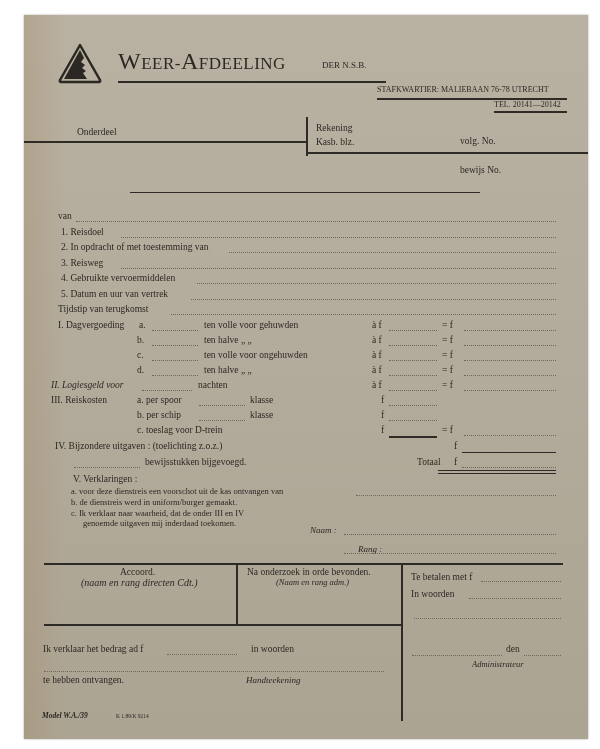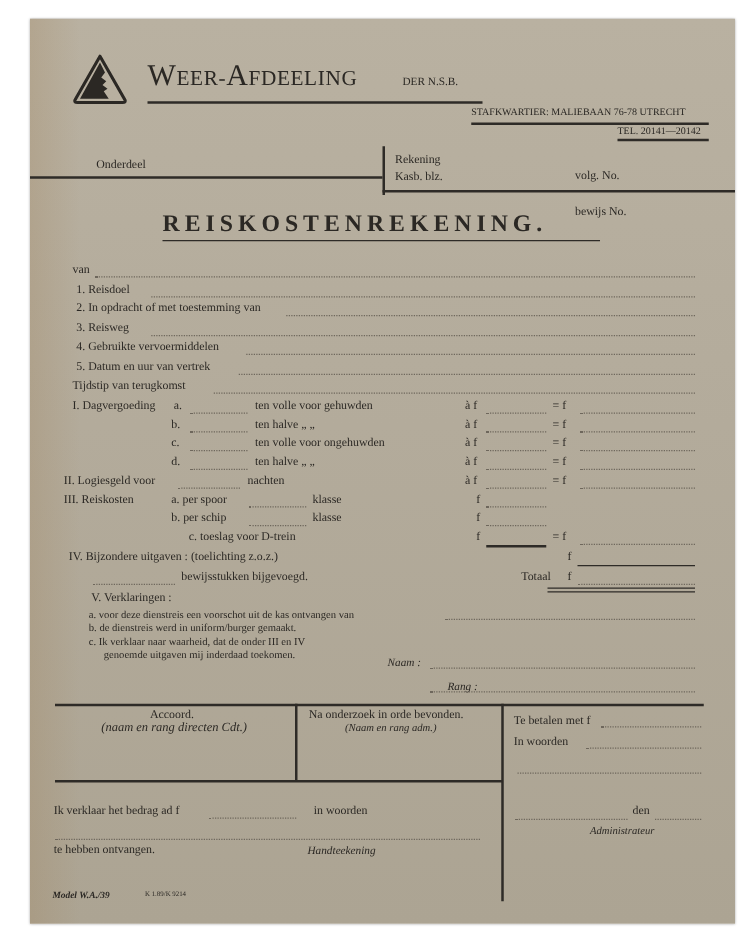--- a/index.html
+++ b/index.html
@@ -36,21 +36,20 @@
 
   <div class="abs t" style="left:37px;top:112px;margin-left:16px;">Onderdeel</div>
   <div class="solid" style="left:0px;top:126px;width:282px;height:1.5px;"></div>
   <div class="solid" style="left:282px;top:102px;width:1.5px;height:39px;"></div>
   <div class="solid" style="left:282px;top:137px;width:282px;height:1.5px;"></div>
   <div class="abs t" style="left:292px;top:108px;">Rekening</div>
   <div class="abs t" style="left:292px;top:122px;">Kasb. blz.</div>
   <div class="abs t" style="left:436px;top:107px;margin-top:43px;">bewijs No.</div>
   <div class="abs t" style="left:436px;top:121px;">volg. No.</div>
 
-  <div class="abs main-title" style="left:106px;top:154px;">REISKOSTENREKENING.</div>
   <div class="solid" style="left:106px;top:177px;width:350px;height:1.2px;"></div>
 
   <div class="abs t" style="left:34px;top:196px;">van</div>
   <div class="dot" style="left:52px;top:206px;width:480px;"></div>
 
   <div class="abs t" style="left:37px;top:212px;">1.  Reisdoel</div>
   <div class="dot" style="left:97px;top:222px;width:435px;"></div>
 
   <div class="abs t" style="left:37px;top:227px;">2.  In opdracht of met toestemming van</div>
   <div class="dot" style="left:205px;top:237px;width:327px;"></div>
@@ -94,42 +93,42 @@
   <div class="dot" style="left:440px;top:345px;width:92px;"></div>
 
   <div class="abs t" style="left:113px;top:350px;">d.</div>
   <div class="dot" style="left:128px;top:360px;width:46px;"></div>
   <div class="abs t" style="left:180px;top:350px;">ten halve   „          „</div>
   <div class="abs t" style="left:348px;top:350px;">à  f</div>
   <div class="dot" style="left:365px;top:360px;width:48px;"></div>
   <div class="abs t" style="left:418px;top:350px;">= f</div>
   <div class="dot" style="left:440px;top:360px;width:92px;"></div>
 
-  <div class="abs t" style="left:27px;top:365px;">II. Logiesgeld voor</div>
+  <div class="abs t" style="left:27px;top:365px;font-style:italic;">II. Logiesgeld voor</div>
   <div class="dot" style="left:118px;top:375px;width:50px;"></div>
   <div class="abs t" style="left:174px;top:365px;">nachten</div>
   <div class="abs t" style="left:348px;top:365px;">à  f</div>
   <div class="dot" style="left:365px;top:375px;width:48px;"></div>
   <div class="abs t" style="left:418px;top:365px;">= f</div>
   <div class="dot" style="left:440px;top:375px;width:92px;"></div>
 
   <div class="abs t" style="left:27px;top:380px;">III. Reiskosten</div>
   <div class="abs t" style="left:113px;top:380px;">a.  per spoor</div>
   <div class="dot" style="left:175px;top:390px;width:46px;"></div>
   <div class="abs t" style="left:226px;top:380px;">klasse</div>
   <div class="abs t" style="left:357px;top:380px;">f</div>
   <div class="dot" style="left:365px;top:390px;width:48px;"></div>
 
   <div class="abs t" style="left:113px;top:395px;">b.  per schip</div>
   <div class="dot" style="left:175px;top:405px;width:46px;"></div>
   <div class="abs t" style="left:226px;top:395px;">klasse</div>
   <div class="abs t" style="left:357px;top:395px;">f</div>
   <div class="dot" style="left:365px;top:405px;width:48px;"></div>
 
-  <div class="abs t" style="left:127px;top:410px;">c.  toeslag voor D-trein</div>
+  <div class="abs t" style="left:113px;top:410px;">c.  toeslag voor D-trein</div>
   <div class="abs t" style="left:357px;top:410px;">f</div>
   <div class="solid" style="left:365px;top:421px;width:48px;height:1.5px;"></div>
   <div class="abs t" style="left:418px;top:410px;">= f</div>
   <div class="dot" style="left:440px;top:420px;width:92px;"></div>
 
   <div class="abs t" style="left:31px;top:426px;">IV. Bijzondere uitgaven : (toelichting z.o.z.)</div>
   <div class="abs t" style="left:430px;top:426px;">f</div>
   <div class="solid" style="left:438px;top:437px;width:94px;height:1.3px;"></div>
 
   <div class="dot" style="left:50px;top:452px;width:66px;"></div>

